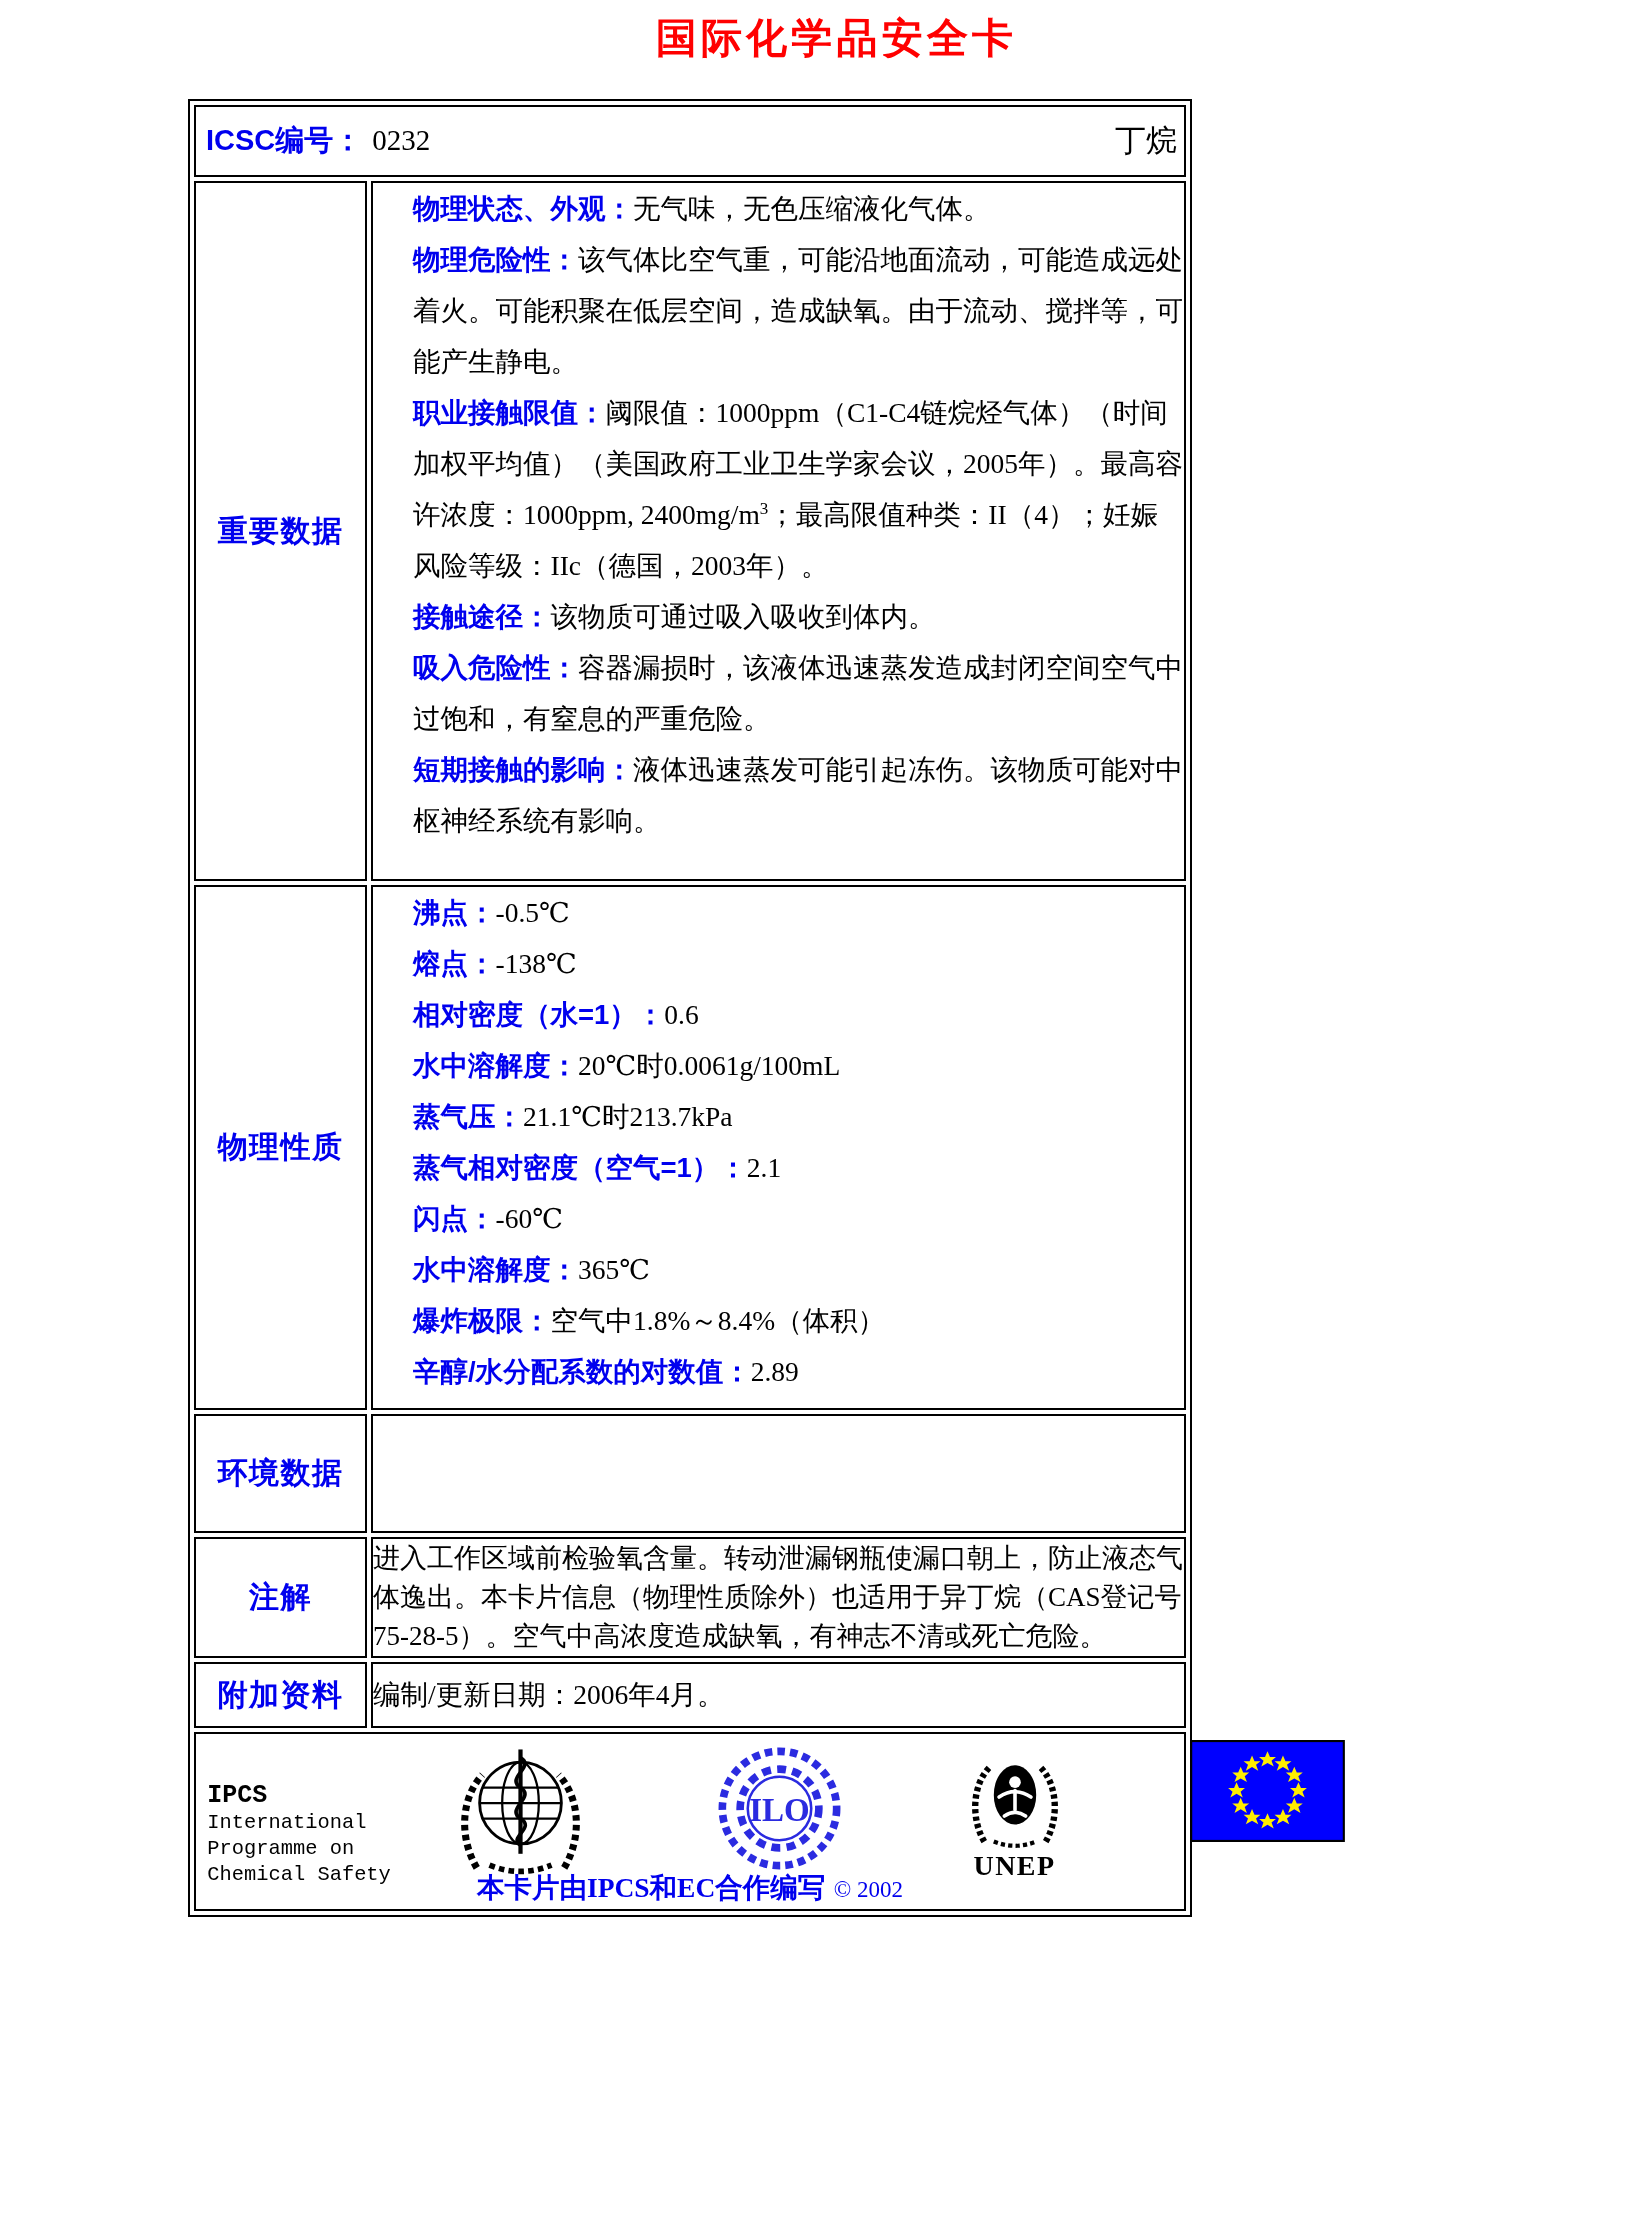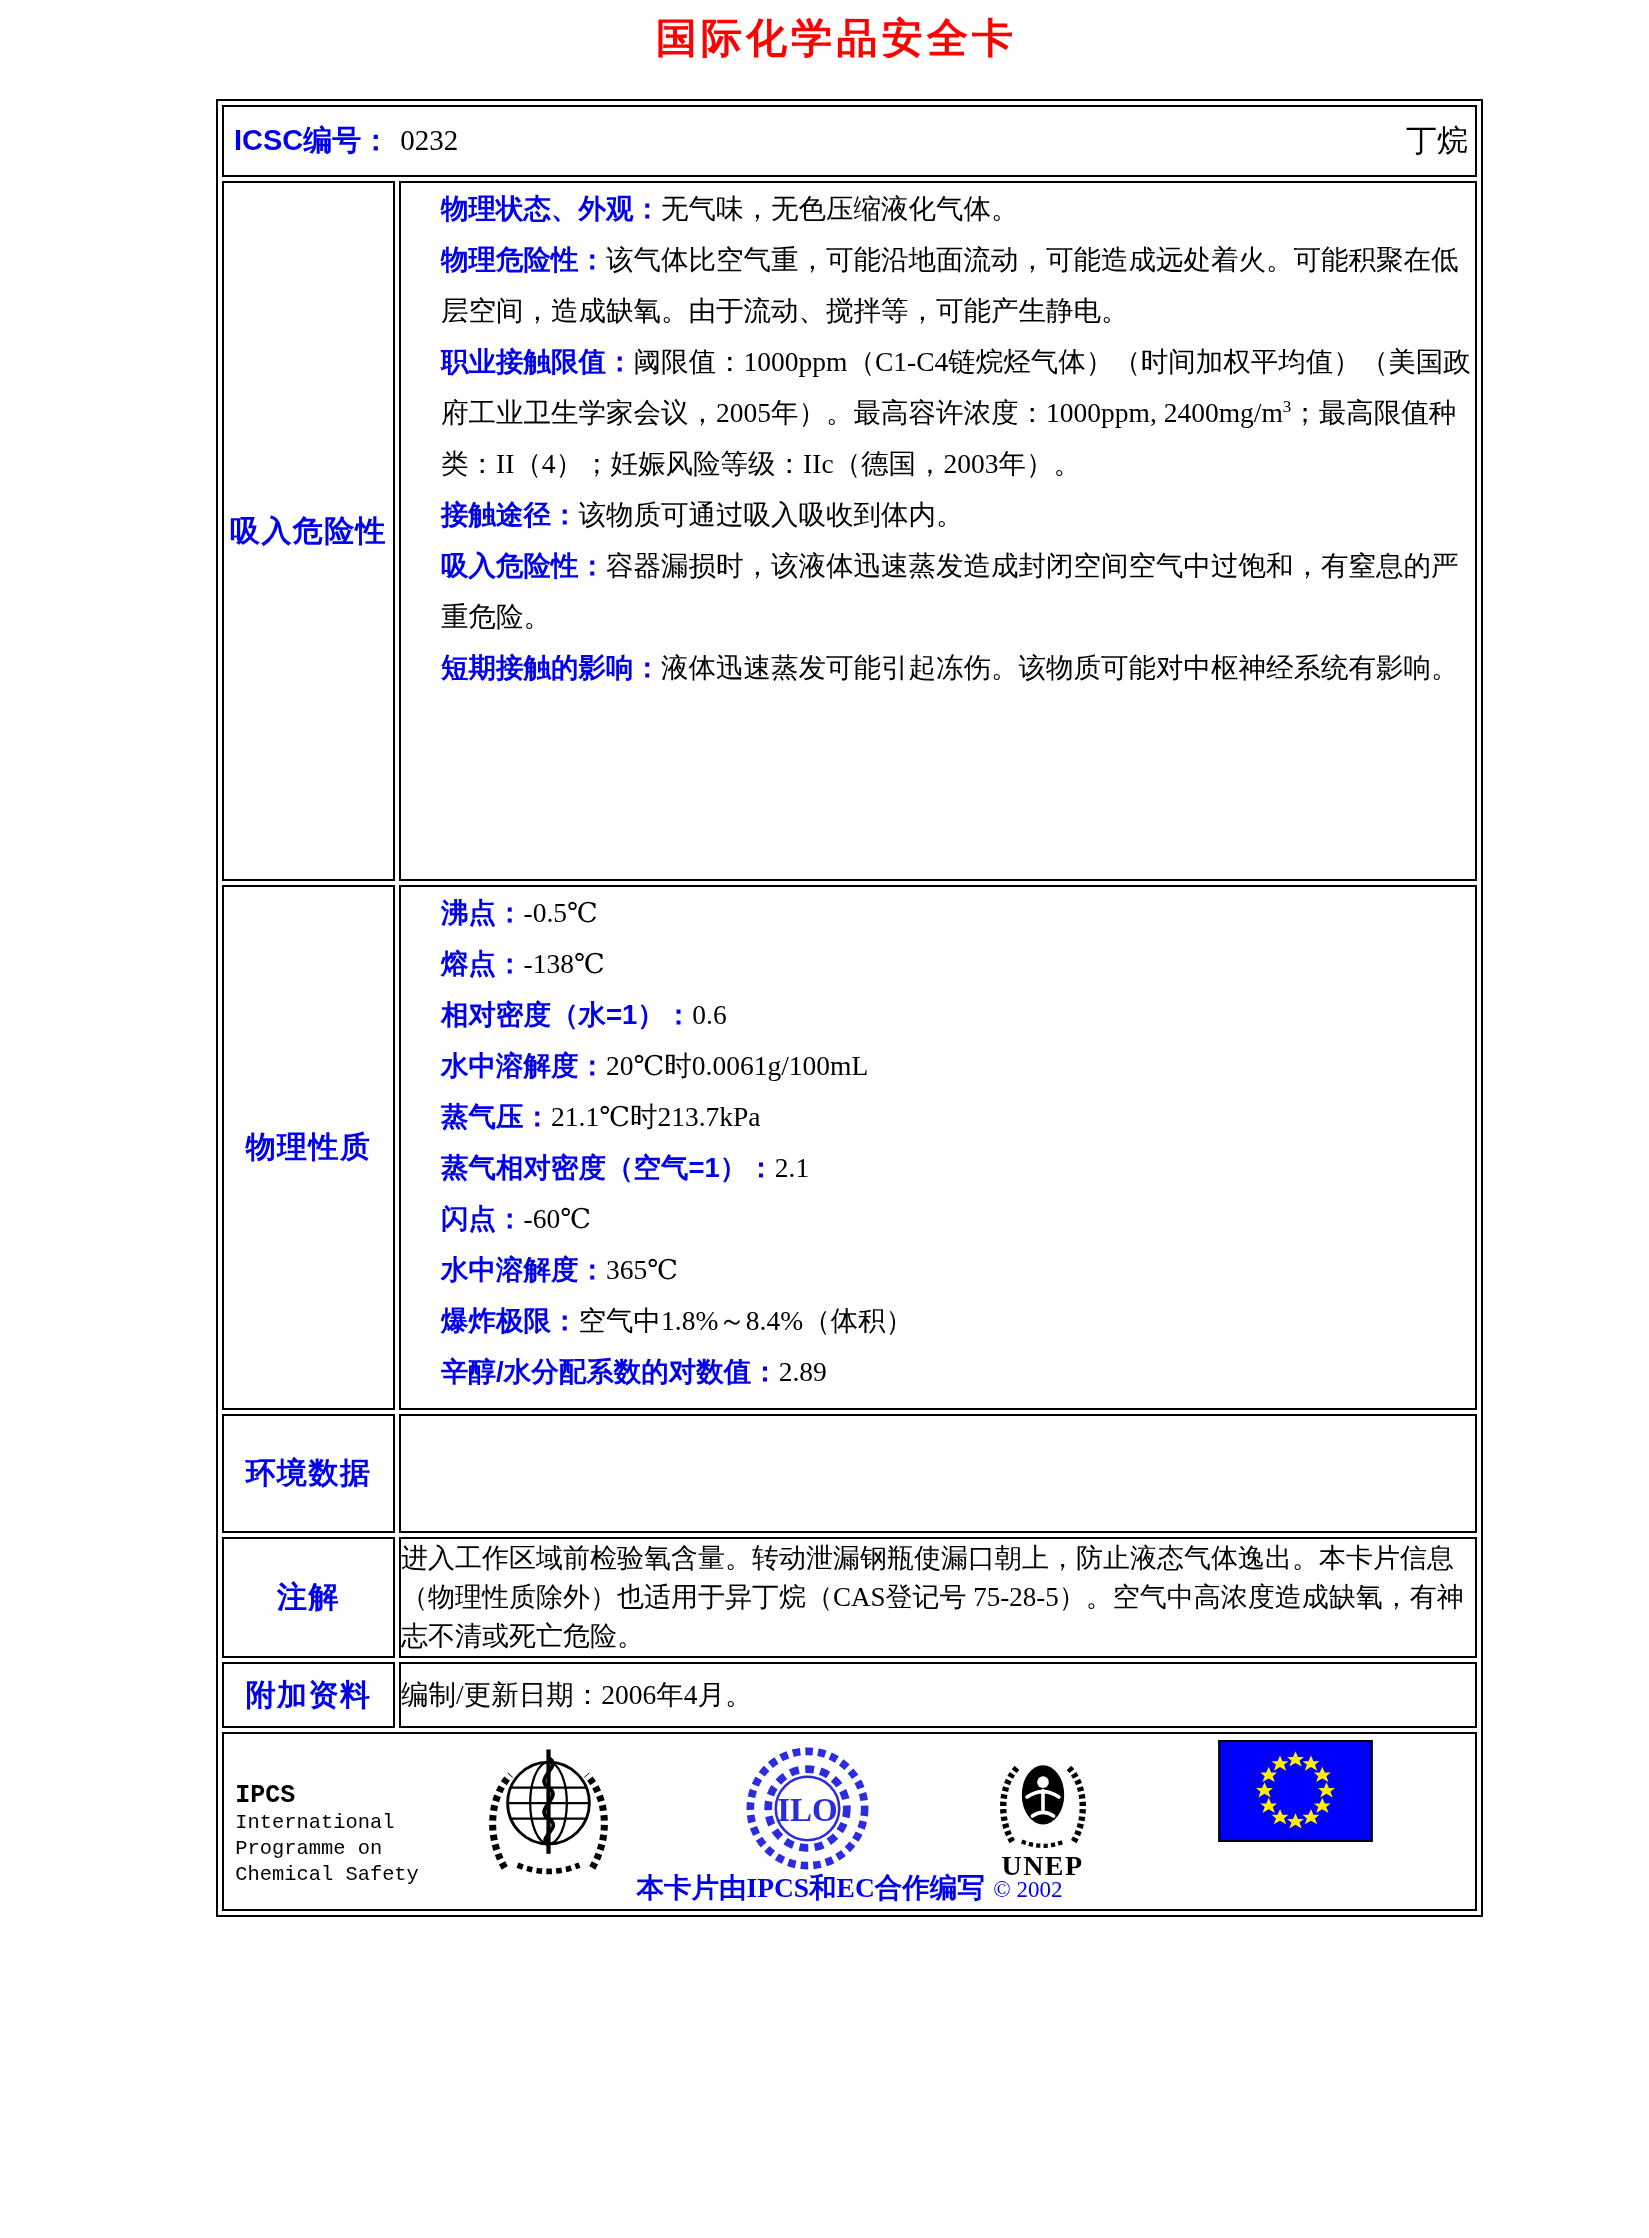--- a/index.html
+++ b/index.html
@@ -24,22 +24,22 @@
     position:absolute;top:11.3px;left:0;width:100%;
     text-align:center;
     font-family:"Liberation Serif","DejaVu Serif",serif;
     font-weight:bold;
     font-size:41px;
     letter-spacing:4.2px;
     color:var(--title-red);
     margin-left:12px;
   }
   table.card{
-    position:absolute;left:216px;top:99px;
-    width:1267px;
+    position:absolute;left:188px;top:99px;
+    width:1004px;
     border-collapse:separate;
     border-spacing:4.2px;
     border:2.8px solid var(--border-black);
     table-layout:fixed;
   }
   td.cell{
     border:2.1px solid var(--border-black);
     background:#fff;
     padding:0;
   }
@@ -150,21 +150,21 @@
         <div class="head-inner">
           <div class="head-left">
             <span class="seg-label">ICSC编号：</span><span class="head-num">0232</span>
           </div>
           <div class="chemical-name">丁烷</div>
         </div>
       </td>
     </tr>
 
     <tr>
-      <td class="cell label-cell h-imp">吸入危险性</td>
+      <td class="cell label-cell h-imp">重要数据</td>
       <td class="cell content-cell loose h-imp">
             <div class="para"><span class="seg-label">物理状态、外观：</span><span class="seg-body">无气味，无色压缩液化气体。</span></div>
             <div class="para"><span class="seg-label">物理危险性：</span><span class="seg-body">该气体比空气重，可能沿地面流动，可能造成远处着火。可能积聚在低层空间，造成缺氧。由于流动、搅拌等，可能产生静电。</span></div>
             <div class="para"><span class="seg-label">职业接触限值：</span><span class="seg-body">阈限值：1000ppm（C1-C4链烷烃气体）（时间加权平均值）（美国政府工业卫生学家会议，2005年）。最高容许浓度：1000ppm, 2400mg/m</span><sup class="seg-sup">3</sup><span class="seg-body">；最高限值种类：II（4）；妊娠风险等级：IIc（德国，2003年）。</span></div>
             <div class="para"><span class="seg-label">接触途径：</span><span class="seg-body">该物质可通过吸入吸收到体内。</span></div>
             <div class="para"><span class="seg-label">吸入危险性：</span><span class="seg-body">容器漏损时，该液体迅速蒸发造成封闭空间空气中过饱和，有窒息的严重危险。</span></div>
             <div class="para"><span class="seg-label">短期接触的影响：</span><span class="seg-body">液体迅速蒸发可能引起冻伤。该物质可能对中枢神经系统有影响。</span></div>
           </td>
     </tr>
 

